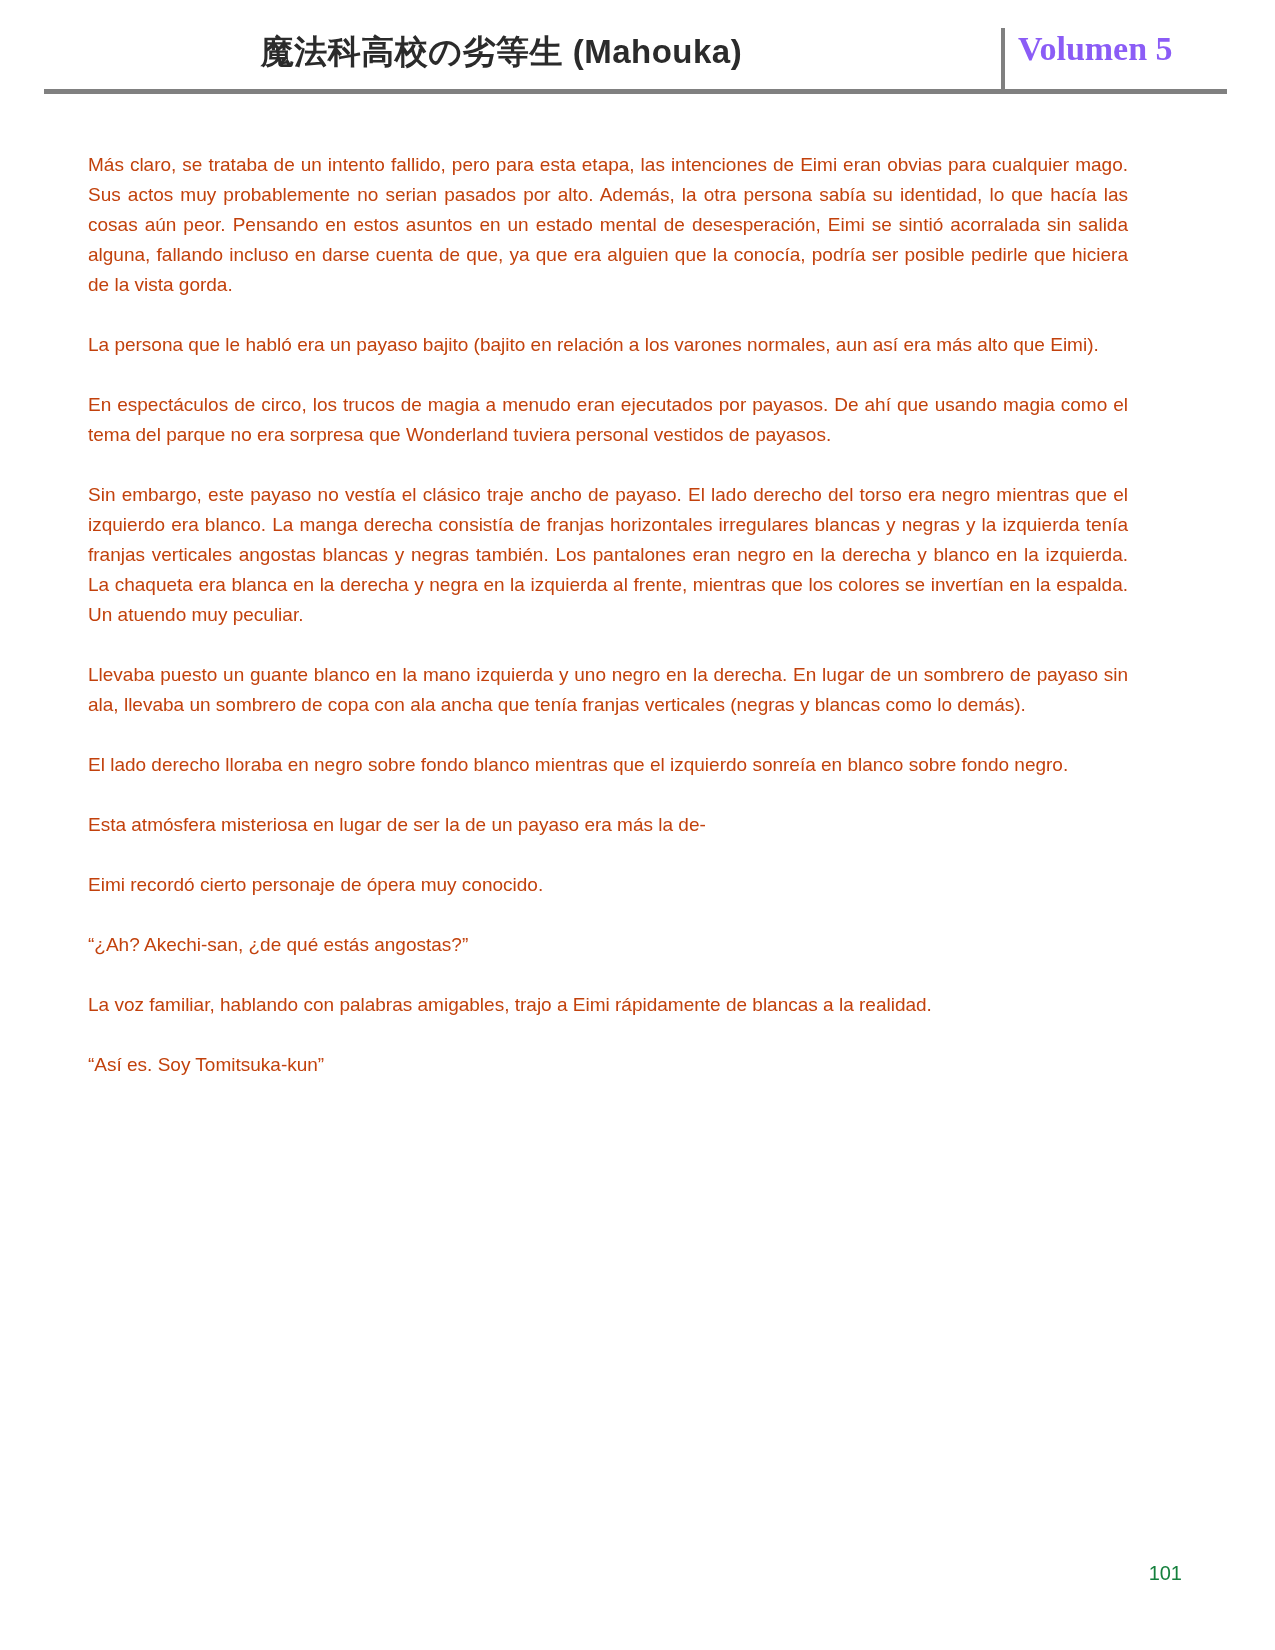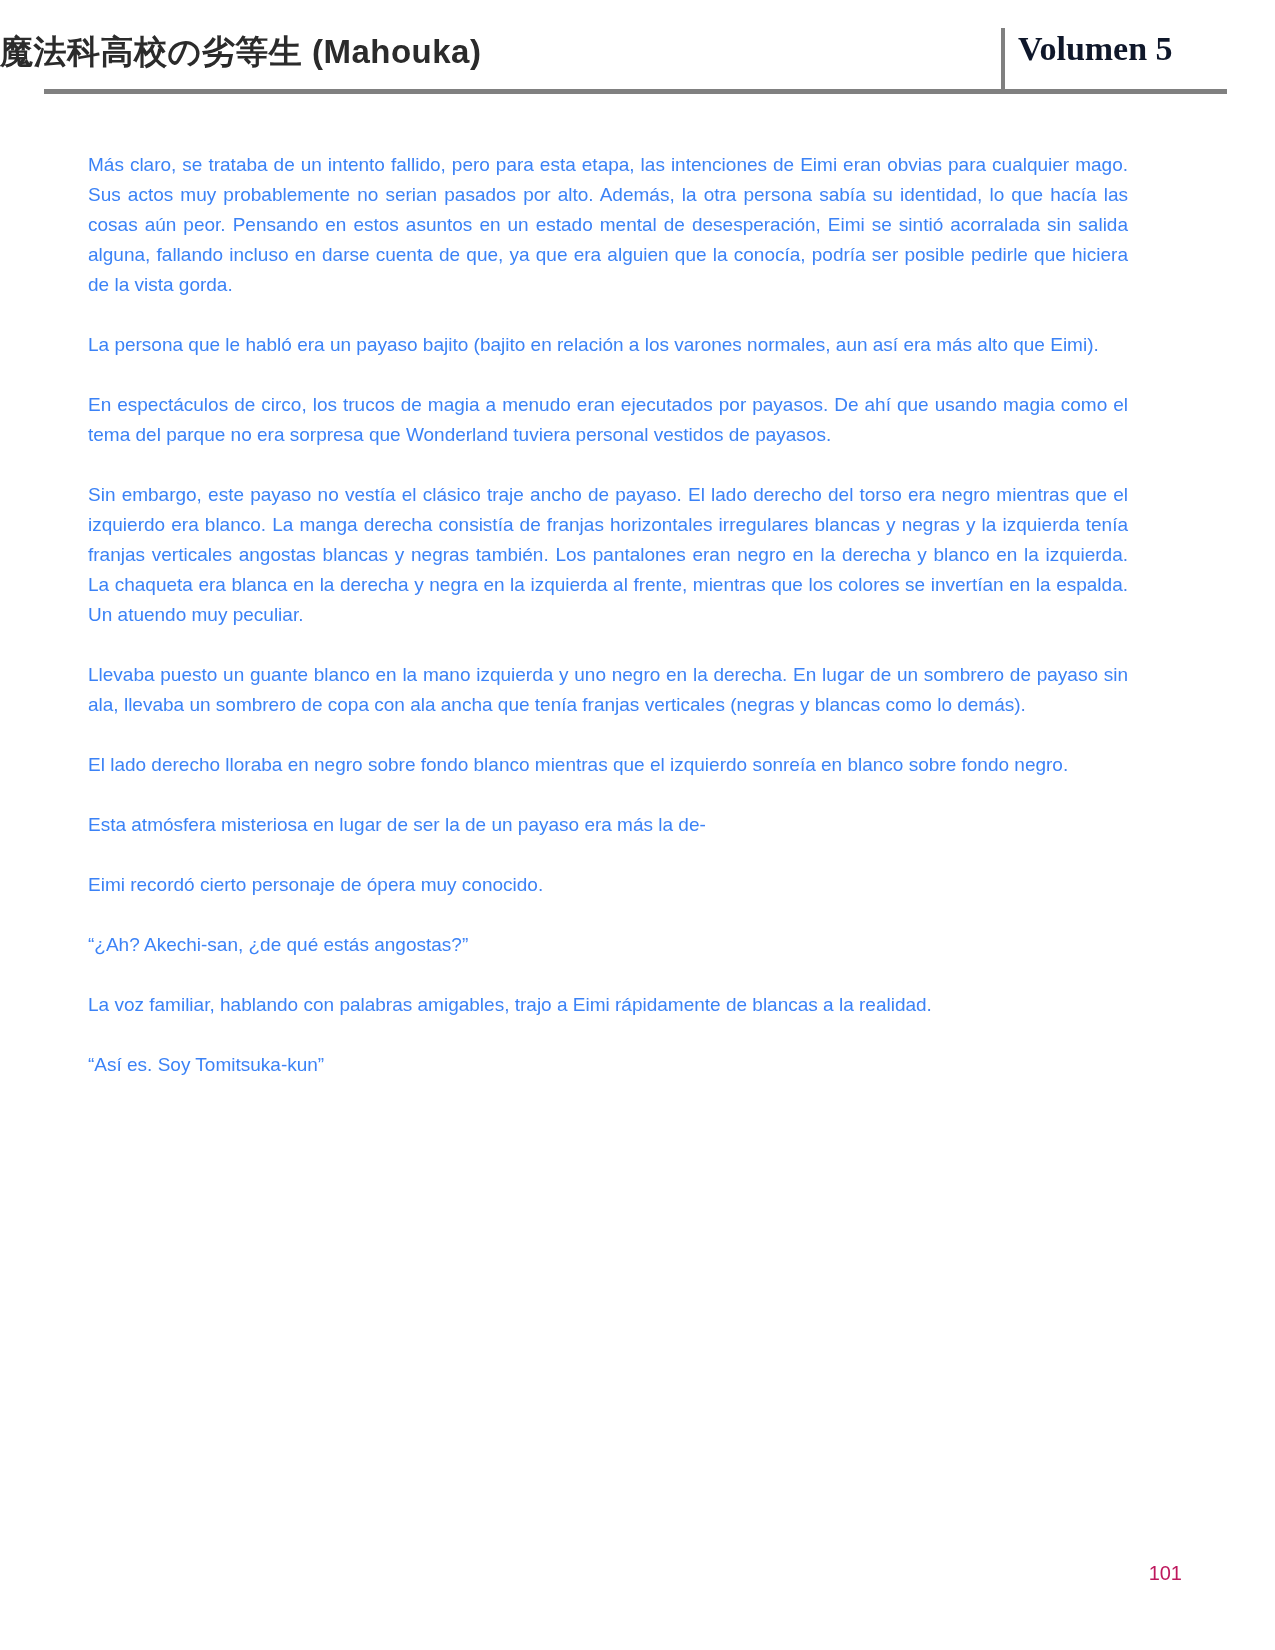--- a/index.html
+++ b/index.html
@@ -31,62 +31,62 @@
     top: 28px;
     width: 4px;
     height: 61px;
     background: #808080;
   }
   .doc-title {
     position: absolute;
     left: 0;
     top: 30px;
     width: 1003px;
-    text-align: left;
+    text-align: center;
     font-size: 33px;
     font-weight: bold;
     color: #2b2b2b;
     font-family: "Liberation Sans", sans-serif;
     letter-spacing: 0.5px;
     white-space: nowrap;
   }
   .volume-label {
     position: absolute;
     left: 1018px;
     top: 30px;
     font-size: 34px;
     font-weight: bold;
-    color: #0f172a;
+    color: #8b5cf6;
     font-family: "Liberation Serif", serif;
     white-space: nowrap;
   }
 
   
   .body-text {
     position: absolute;
     left: 88px;
     top: 150px;
     width: 1040px;
   }
   .body-text p {
     margin: 0 0 30px 0;
     font-size: 19px;
     line-height: 30px;
     text-align: justify;
-    color: #3b82f6;
+    color: #c2410c;
     font-family: "Liberation Sans", sans-serif;
   }
 
   
   .page-number {
     position: absolute;
     right: 93px;
     top: 1562px;
     font-size: 20px;
-    color: #be185d;
+    color: #15803d;
     font-family: "Liberation Sans", sans-serif;
   }
 </style>
 </head>
 <body>
 
 <div class="page">
 
   <div class="doc-title">魔法科高校の劣等生 (Mahouka)</div>
 

